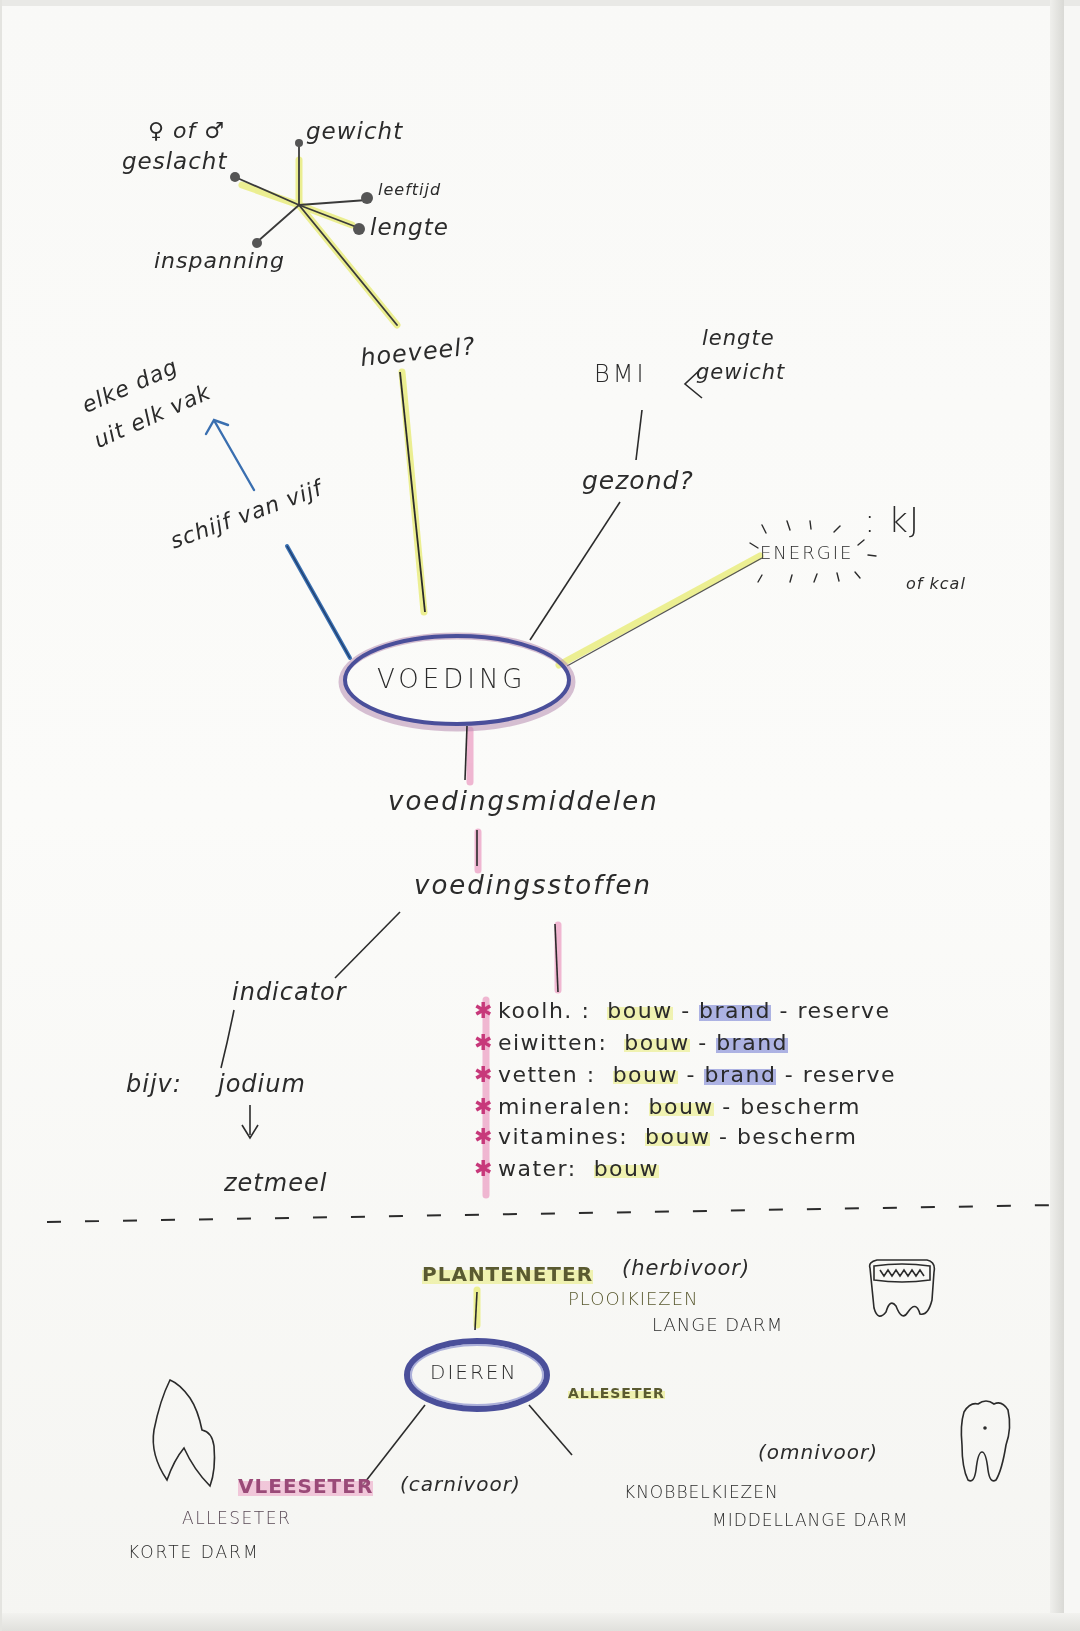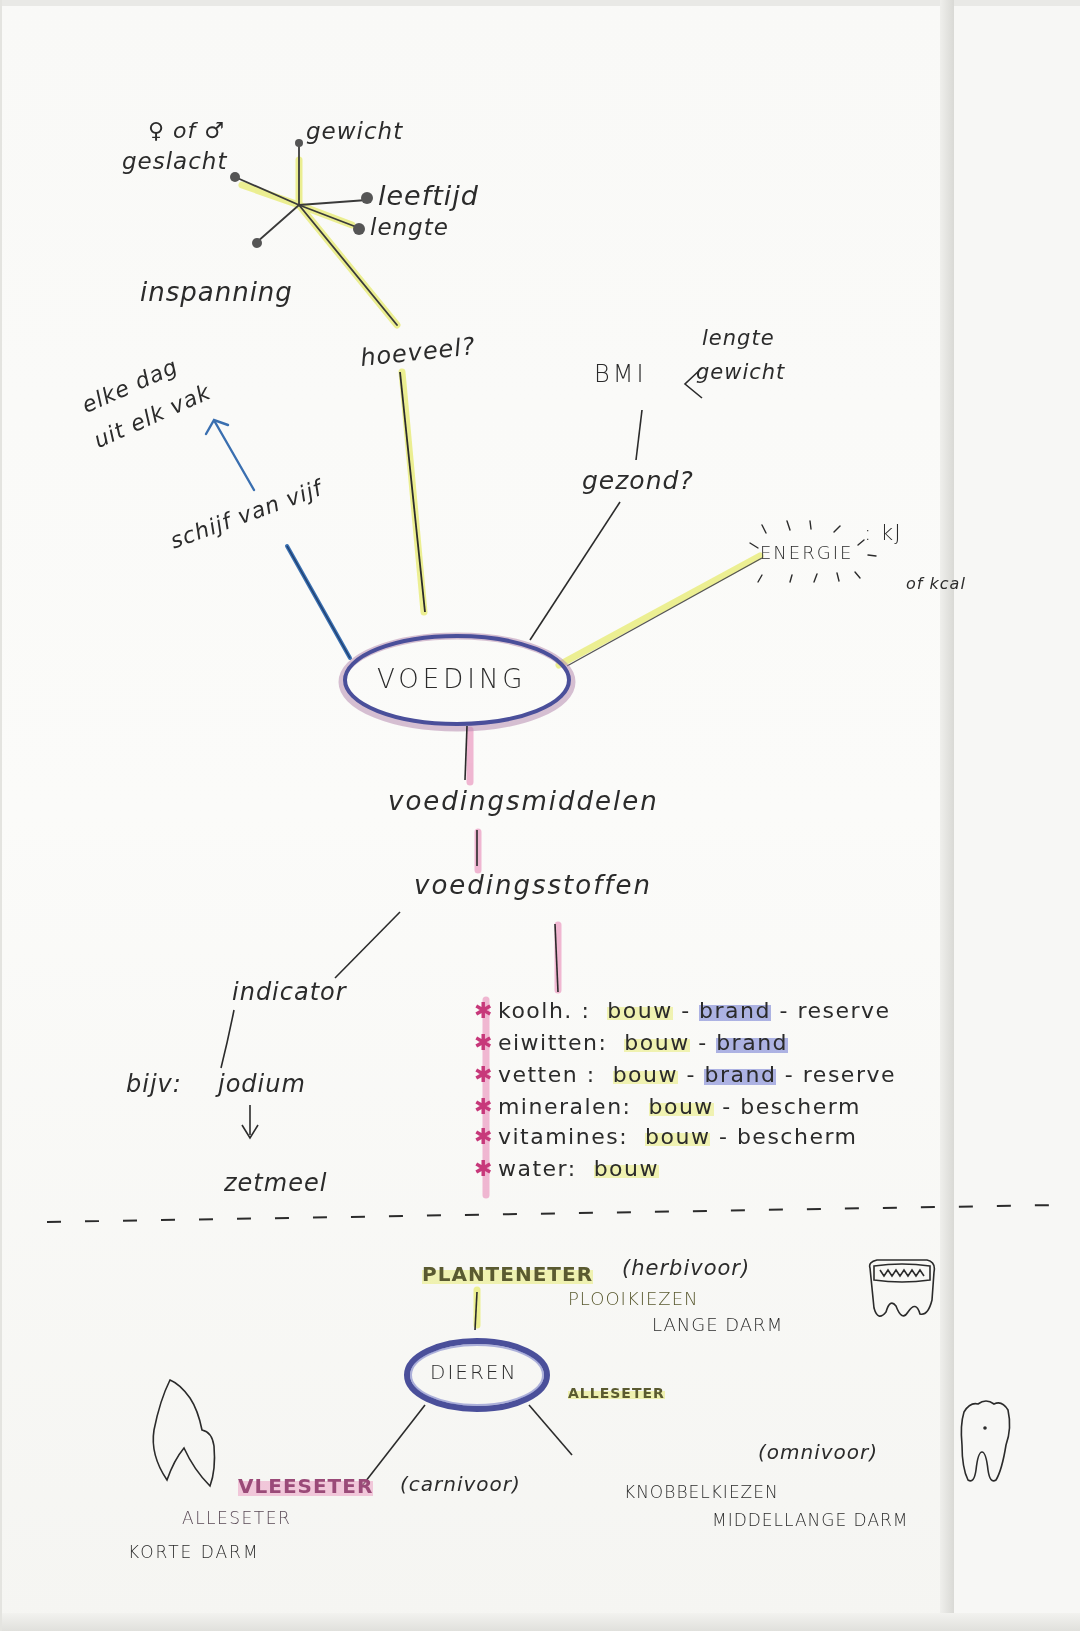--- a/index.html
+++ b/index.html
@@ -2,21 +2,21 @@
 <html><head>
 <meta charset="utf-8">
 <style>
   html, body { margin: 0; padding: 0; }
   body {
     width: 1080px; height: 1631px; overflow: hidden;
     background: #f7f7f5;
     font-family: "DejaVu Sans", sans-serif;
   }
   .page {
-    position: relative; width: 954px; height: 1631px;
+    position: relative; width: 1064px; height: 1631px;
     background: linear-gradient(180deg, #f9f9f7 0%, #fbfbf9 50%, #f5f5f2 100%);
     border-left: 2px solid #e4e4e0;
     box-sizing: border-box;
     text-decoration: underline;
   }
   .top-edge { position: absolute; left: 0; top: 0; width: 1080px; height: 6px; background: #e9e9e6; }
   .right-edge { position: absolute; right: 0; top: 0; width: 14px; height: 1631px; background: linear-gradient(90deg, #efefec, #d9d9d5); }
   .bottom-edge { position: absolute; left: 0; bottom: 0; width: 1080px; height: 18px; background: linear-gradient(180deg, #f2f2ef, #e0e0dc); }
   svg.lines { position: absolute; left: 0; top: 0; }
   .t {
@@ -149,36 +149,36 @@
 
     <g stroke="#2b2b2b" stroke-width="1.6" fill="none">
       <path d="M962 1412 Q968 1402 976 1404 Q984 1398 992 1404 Q1000 1400 1006 1410 Q1010 1428 1004 1445 Q1000 1470 994 1480 Q988 1484 986 1470 Q984 1452 980 1452 Q976 1452 974 1470 Q972 1484 966 1480 Q960 1468 960 1445 Q958 1425 962 1412 Z"></path>
       <circle cx="983" cy="1428" r="1" fill="#2b2b2b"></circle>
     </g>
   </svg>
 
   <div class="t hand" style="left:146px;top:118px;font-size:22px;">♀ of ♂</div>
   <div class="t hand" style="left:120px;top:148px;font-size:23px;">geslacht</div>
   <div class="t hand" style="left:304px;top:118px;font-size:23px;">gewicht</div>
-  <div class="t hand" style="left:376px;top:180px;font-size:27px;">leeftijd</div>
+  <div class="t hand" style="left:376px;top:180px;font-size:16px;">leeftijd</div>
   <div class="t hand" style="left:368px;top:214px;font-size:23px;">lengte</div>
-  <div class="t hand" style="left:138px;top:248px;font-size:26px;margin-top:29px;">inspanning</div>
+  <div class="t hand" style="left:152px;top:248px;font-size:22px;">inspanning</div>
   <div class="t hand" style="left:358px;top:338px;font-size:24px;transform:rotate(-6deg);">hoeveel?</div>
 
   <div class="t hand" style="left:76px;top:395px;font-size:22px;transform:rotate(-24deg);transform-origin:left top;">elke dag</div>
   <div class="t hand" style="left:88px;top:430px;font-size:22px;transform:rotate(-24deg);transform-origin:left top;">uit elk vak</div>
   <div class="t hand" style="left:165px;top:530px;font-size:22px;transform:rotate(-20deg);transform-origin:left top;">schijf van vijf</div>
 
   <div class="t" style="left:592px;top:360px;font-size:24px;letter-spacing:3px;">BMI</div>
   <div class="t hand" style="left:700px;top:326px;font-size:21px;">lengte</div>
   <div class="t hand" style="left:694px;top:360px;font-size:21px;">gewicht</div>
   <div class="t hand" style="left:580px;top:466px;font-size:25px;">gezond?</div>
 
   <div class="t" style="left:758px;top:542px;font-size:18px;letter-spacing:2px;">ENERGIE</div>
-  <div class="t" style="left:862px;top:520px;font-size:22px;">: kJ</div>
+  <div class="t" style="left:862px;top:500px;font-size:34px;">: kJ</div>
   <div class="t hand" style="left:904px;top:574px;font-size:16px;">of kcal</div>
 
   <div class="t" style="left:375px;top:664px;font-size:26px;letter-spacing:4px;">VOEDING</div>
 
   <div class="t hand" style="left:386px;top:778px;font-size:26px;letter-spacing:2px;margin-top:8px;">voedingsmiddelen</div>
   <div class="t hand" style="left:412px;top:870px;font-size:26px;letter-spacing:2px;">voedingsstoffen</div>
 
   <div class="t hand" style="left:230px;top:978px;font-size:24px;">indicator</div>
   <div class="t hand" style="left:124px;top:1070px;font-size:24px;">bijv:</div>
   <div class="t hand" style="left:216px;top:1070px;font-size:24px;">jodium</div>

